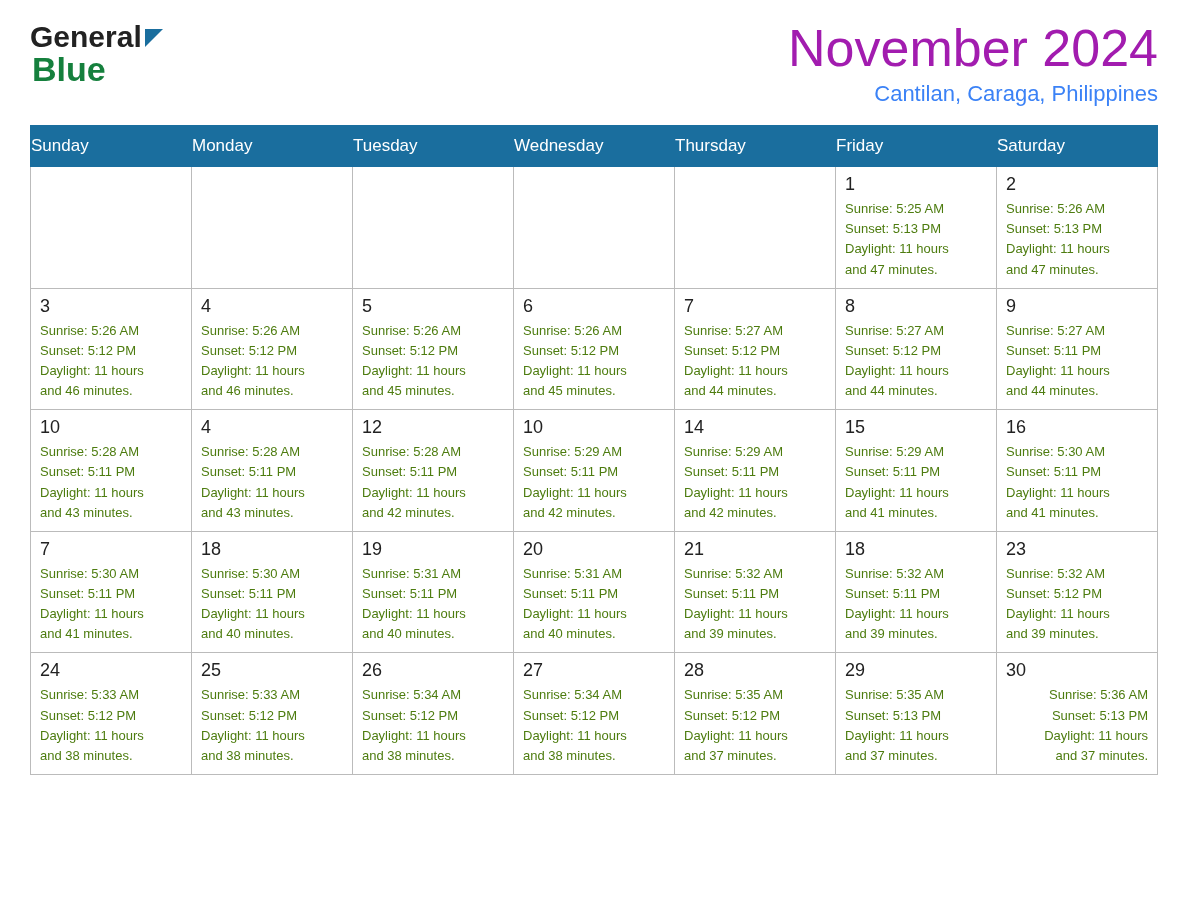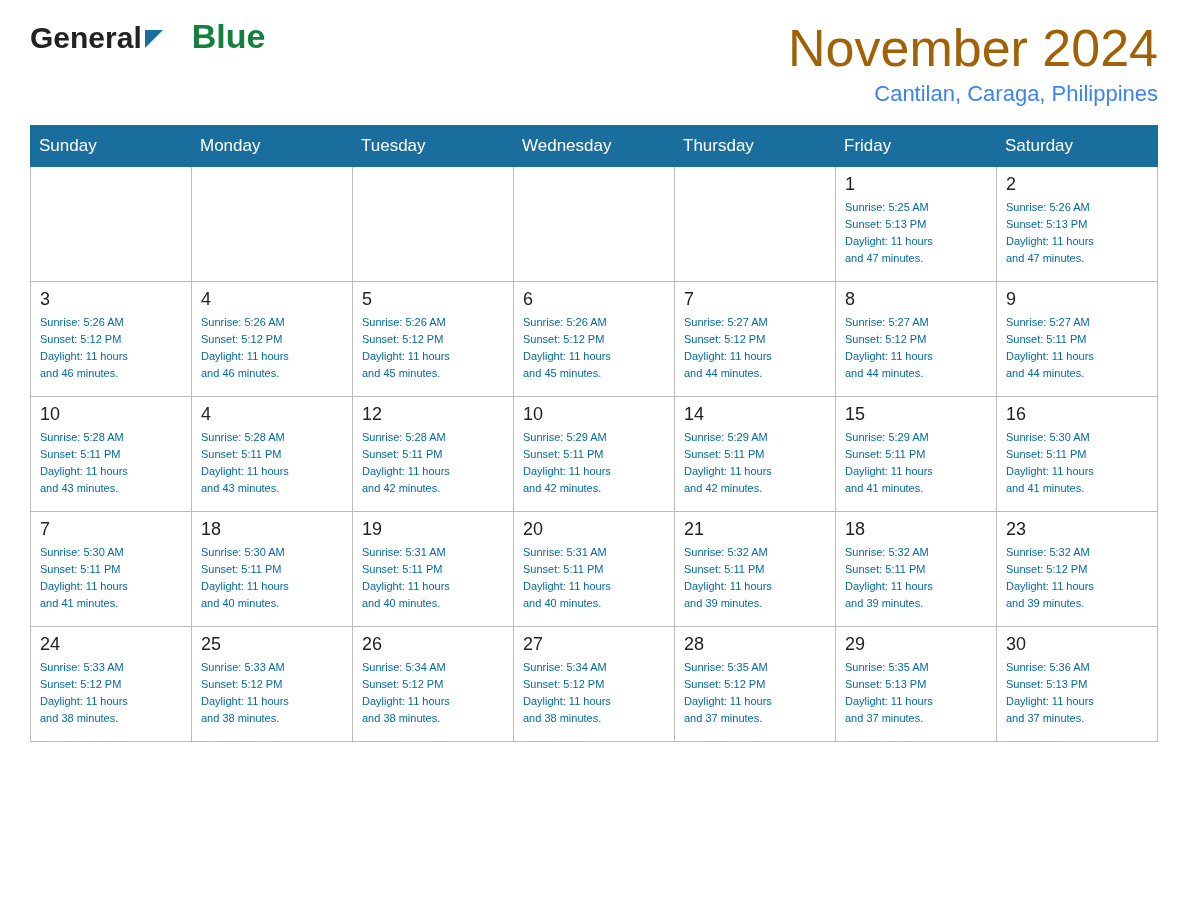--- a/index.html
+++ b/index.html
@@ -16,39 +16,39 @@
       justify-content: space-between;
       align-items: flex-start;
       margin-bottom: 18px;
     }
     .title-area {
       text-align: right;
     }
     .month-title {
       font-size: 52px;
       font-weight: normal;
-      color: #a16207;
+      color: #a21caf;
       line-height: 1.1;
     }
     .location-title {
       font-size: 22px;
       color: #3b82f6;
       margin-top: 4px;
     }
     .calendar {
       width: 100%;
       border-collapse: collapse;
       border: 1px solid #bbb;
     }
     .calendar th {
       background: #1a6e9e;
       color: #fff;
       font-size: 17px;
       font-weight: normal;
-      padding: 10px 8px;
+      padding: 10px 0;
       text-align: left;
       border: 1px solid #1a6e9e;
     }
     .calendar td {
       border: 1px solid #bbb;
       vertical-align: top;
       padding: 7px 9px 8px 9px;
       width: 14.28%;
       min-height: 110px;
       font-size: 13.5px;
@@ -59,32 +59,31 @@
       height: 115px;
     }
     .day-number {
       font-size: 18px;
       font-weight: normal;
       color: #222;
       display: block;
       margin-bottom: 4px;
     }
     .day-info {
-      font-size: 11px;
-      color: #0369a1;
+      font-size: 13px;
+      color: #4d7c0f;
       line-height: 1.55;
     }
     .empty-cell {
       background: #f9f9f9;
     }
     .logo-wrapper {
       display: flex;
-      flex-direction: row;
+      flex-direction: column;
       line-height: 1.1;
-      gap: 27px;
     }
     .logo-row1 {
       display: flex;
       align-items: center;
     }
     .logo-text-general {
       font-size: 30px;
       font-weight: bold;
       color: #222;
     }
@@ -354,20 +353,20 @@
         </td>
         <td>
           <span class="day-number">29</span>
           <div class="day-info" style="white-space: pre-line;">Sunrise: 5:35 AM
 Sunset: 5:13 PM
 Daylight: 11 hours
 and 37 minutes.</div>
         </td>
         <td>
           <span class="day-number">30</span>
-          <div class="day-info" style="white-space: pre-line;">Sunrise: 5:36 AM
+          <div class="day-info" style="white-space: pre-line; text-align: right;">Sunrise: 5:36 AM
 Sunset: 5:13 PM
 Daylight: 11 hours
 and 37 minutes.</div>
         </td>
       </tr>
     </tbody>
 </table>
 
 </body></html>

